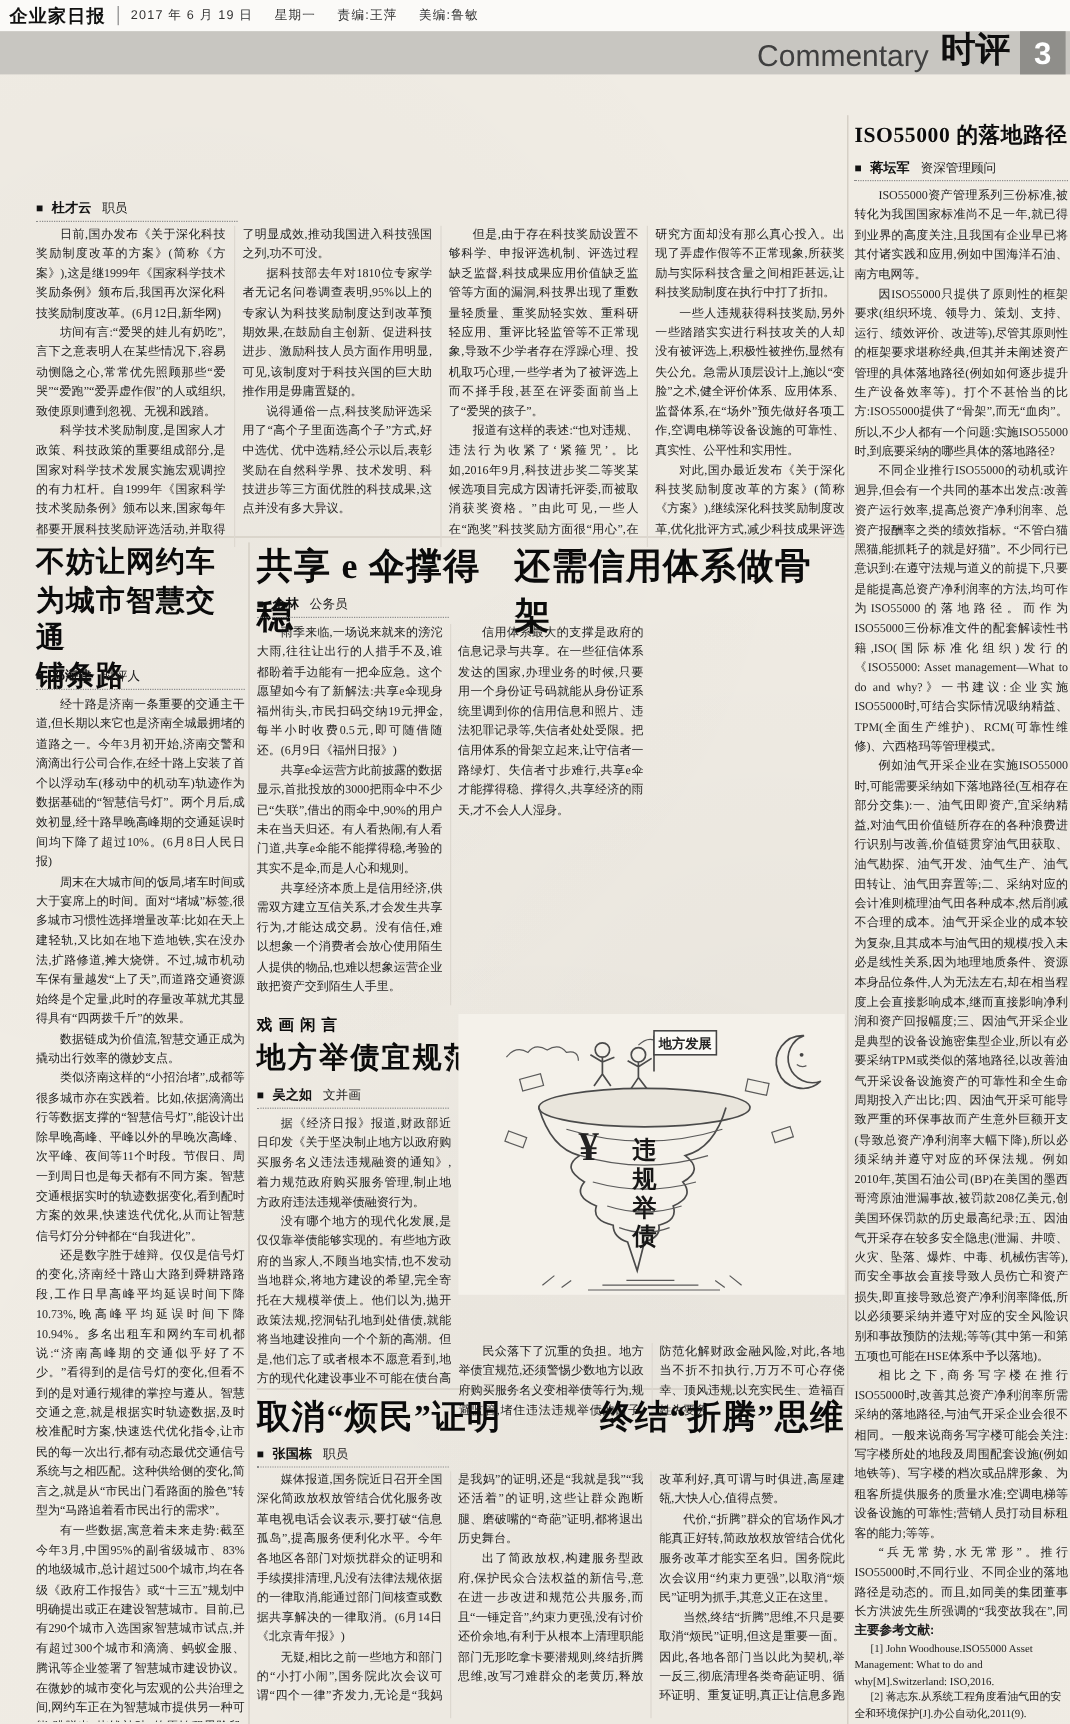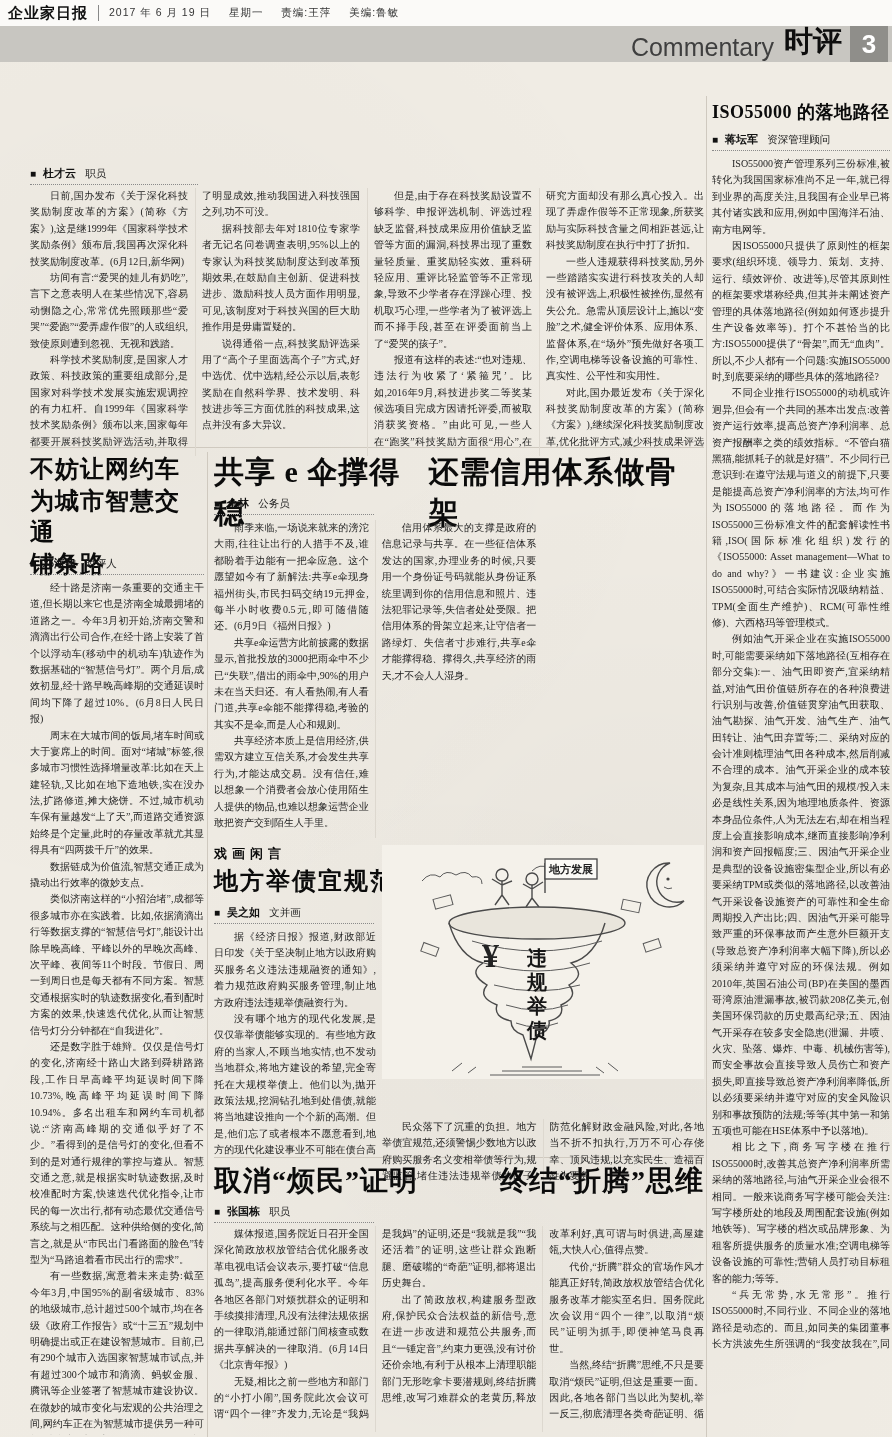--- a/index.html
+++ b/index.html
@@ -134,20 +134,27 @@
       <span class="atitle">资深管理顾问</span>
     </div>
     <div class="bodytext">
         <p class="para">ISO55000资产管理系列三份标准,被转化为我国国家标准尚不足一年,就已得到业界的高度关注,且我国有企业早已将其付诸实践和应用,例如中国海洋石油、南方电网等。</p>
         <p class="para">因ISO55000只提供了原则性的框架要求(组织环境、领导力、策划、支持、运行、绩效评价、改进等),尽管其原则性的框架要求堪称经典,但其并未阐述资产管理的具体落地路径(例如如何逐步提升生产设备效率等)。打个不甚恰当的比方:ISO55000提供了“骨架”,而无“血肉”。所以,不少人都有一个问题:实施ISO55000时,到底要采纳的哪些具体的落地路径?</p>
         <p class="para">不同企业推行ISO55000的动机或许迥异,但会有一个共同的基本出发点:改善资产运行效率,提高总资产净利润率、总资产报酬率之类的绩效指标。“不管白猫黑猫,能抓耗子的就是好猫”。不少同行已意识到:在遵守法规与道义的前提下,只要是能提高总资产净利润率的方法,均可作为ISO55000的落地路径。而作为ISO55000三份标准文件的配套解读性书籍,ISO(国际标准化组织)发行的《ISO55000: Asset management—What to do and why?》一书建议:企业实施ISO55000时,可结合实际情况吸纳精益、TPM(全面生产维护)、RCM(可靠性维修)、六西格玛等管理模式。</p>
         <p class="para">例如油气开采企业在实施ISO55000时,可能需要采纳如下落地路径(互相存在部分交集):一、油气田即资产,宜采纳精益,对油气田价值链所存在的各种浪费进行识别与改善,价值链贯穿油气田获取、油气勘探、油气开发、油气生产、油气田转让、油气田弃置等;二、采纳对应的会计准则梳理油气田各种成本,然后削减不合理的成本。油气开采企业的成本较为复杂,且其成本与油气田的规模/投入未必是线性关系,因为地理地质条件、资源本身品位条件,人为无法左右,却在相当程度上会直接影响成本,继而直接影响净利润和资产回报幅度;三、因油气开采企业是典型的设备设施密集型企业,所以有必要采纳TPM或类似的落地路径,以改善油气开采设备设施资产的可靠性和全生命周期投入产出比;四、因油气开采可能导致严重的环保事故而产生意外巨额开支(导致总资产净利润率大幅下降),所以必须采纳并遵守对应的环保法规。例如2010年,英国石油公司(BP)在美国的墨西哥湾原油泄漏事故,被罚款208亿美元,创美国环保罚款的历史最高纪录;五、因油气开采存在较多安全隐患(泄漏、井喷、火灾、坠落、爆炸、中毒、机械伤害等),而安全事故会直接导致人员伤亡和资产损失,即直接导致总资产净利润率降低,所以必须要采纳并遵守对应的安全风险识别和事故预防的法规;等等(其中第一和第五项也可能在HSE体系中予以落地)。</p>
         <p class="para">相比之下,商务写字楼在推行ISO55000时,改善其总资产净利润率所需采纳的落地路径,与油气开采企业会很不相同。一般来说商务写字楼可能会关注:写字楼所处的地段及周围配套设施(例如地铁等)、写字楼的档次或品牌形象、为租客所提供服务的质量水准;空调电梯等设备设施的可靠性;营销人员打动目标租客的能力;等等。</p>
         <p class="para">“兵无常势,水无常形”。推行ISO55000时,不同行业、不同企业的落地路径是动态的。而且,如同美的集团董事长方洪波先生所强调的“我变故我在”,同一家企业在不同时期,也完全可能需要采纳不同的落地路径,因为市场是高度动态的,自然也就不存在一劳永逸的落地路径,可确保企业获得理想的资产回报幅度。当然,企业在基于ISO55000建设资产管理体系时,应当将各种恰当的落地路径进行有机整合,以实现资产管理体系运行的高效,而不应建成一个毫无逻辑和效率的“大杂烩”。行文至此,对于一些热心读者所问的“为何ISO55000标准没写出具体的落地路径”,有必要顺便回应一下(当然只代表笔者本人的观点):资产形态成千上万、各国国情千差万别、企业现状千姿百态、市场环境高度动态,倒不是想贬低ISO55000的起草者们,但老实说,即便神笔马良再世,也难以在这套通用性国际标准中把落地路径全部写出来、写到位。</p>
       </div>
+    <div id="refs">
+      <p class="refs-title">主要参考文献:</p>
+      <div>
+          <p class="ref">[1] John Woodhouse.ISO55000 Asset Management: What to do and why[M].Switzerland: ISO,2016.</p>
+          <p class="ref">[2] 蒋志东.从系统工程角度看油气田的安全和环境保护[J].办公自动化,2011(9).</p>
+        </div>
+    </div>
   </div>
 
   <div id="art-c">
     <h2>
       <span>不妨让网约车</span><br>
       <span>为城市智慧交通</span><br>
       <span>铺条路</span>
     </h2>
     <div class="byline">
       <span class="bsq">■</span>
@@ -258,18 +265,18 @@
     </div>
     <div class="byline">
       <span class="bsq">■</span>
       <span>张国栋</span>
       <span class="atitle">职员</span>
     </div>
     <div class="bodytext">
         <p class="para">媒体报道,国务院近日召开全国深化简政放权放管结合优化服务改革电视电话会议表示,要打破“信息孤岛”,提高服务便利化水平。今年各地区各部门对烦扰群众的证明和手续摸排清理,凡没有法律法规依据的一律取消,能通过部门间核查或数据共享解决的一律取消。(6月14日《北京青年报》)</p>
         <p class="para">无疑,相比之前一些地方和部门的“小打小闹”,国务院此次会议可谓“四个一律”齐发力,无论是“我妈是我妈”的证明,还是“我就是我”“我还活着”的证明,这些让群众跑断腿、磨破嘴的“奇葩”证明,都将退出历史舞台。</p>
         <p class="para">出了简政放权,构建服务型政府,保护民众合法权益的新信号,意在进一步改进和规范公共服务,而且“一锤定音”,约束力更强,没有讨价还价余地,有利于从根本上清理职能部门无形吃拿卡要潜规则,终结折腾思维,改写刁难群众的老黄历,释放改革利好,真可谓与时俱进,高屋建瓴,大快人心,值得点赞。</p>
-        <p class="para">代价,“折腾”群众的官场作风才能真正好转,简政放权放管结合优化服务改革才能实至名归。国务院此次会议用“四个一律”,以取消“烦民”证明为抓手,即便神笔马良再世。</p>
+        <p class="para">代价,“折腾”群众的官场作风才能真正好转,简政放权放管结合优化服务改革才能实至名归。国务院此次会议用“约束力更强”,以取消“烦民”证明为抓手,其意义正在这里。</p>
         <p class="para">当然,终结“折腾”思维,不只是要取消“烦民”证明,但这是重要一面。因此,各地各部门当以此为契机,举一反三,彻底清理各类奇葩证明、循环证明、重复证明,真正让信息多跑路、群众少跑腿,以充分的诚意和行动,取信于民。</p>
       </div>
   </div>
 
 </div>
 
 </body></html>

